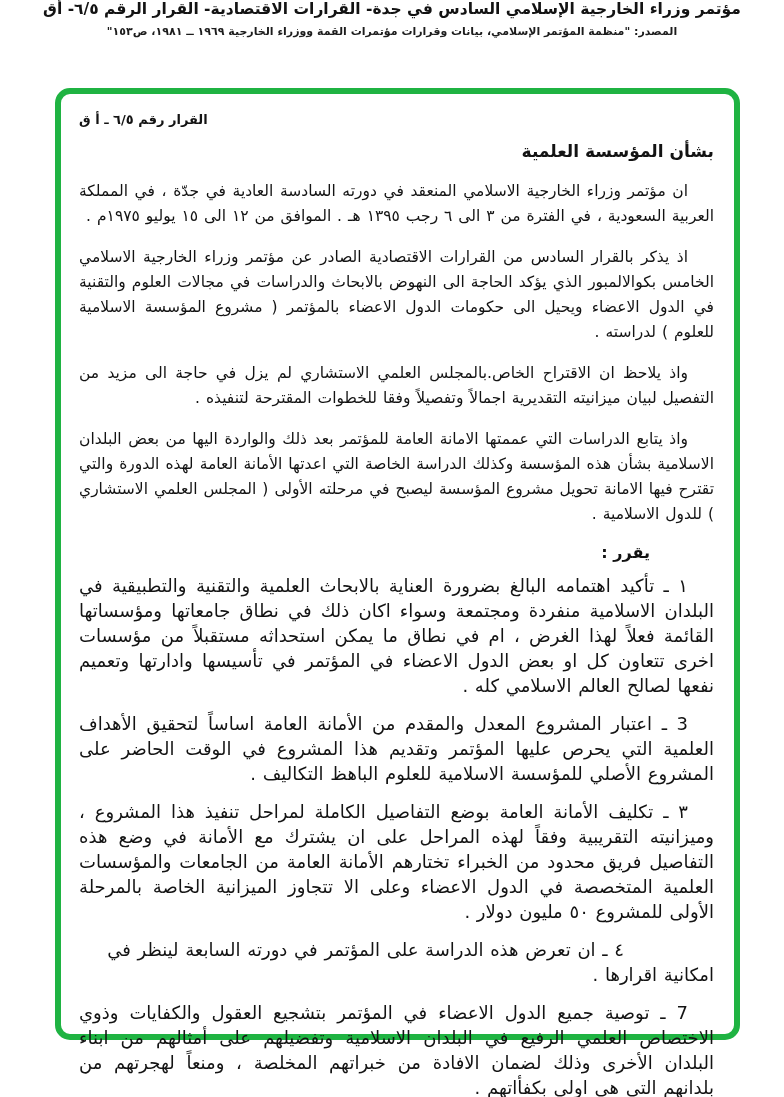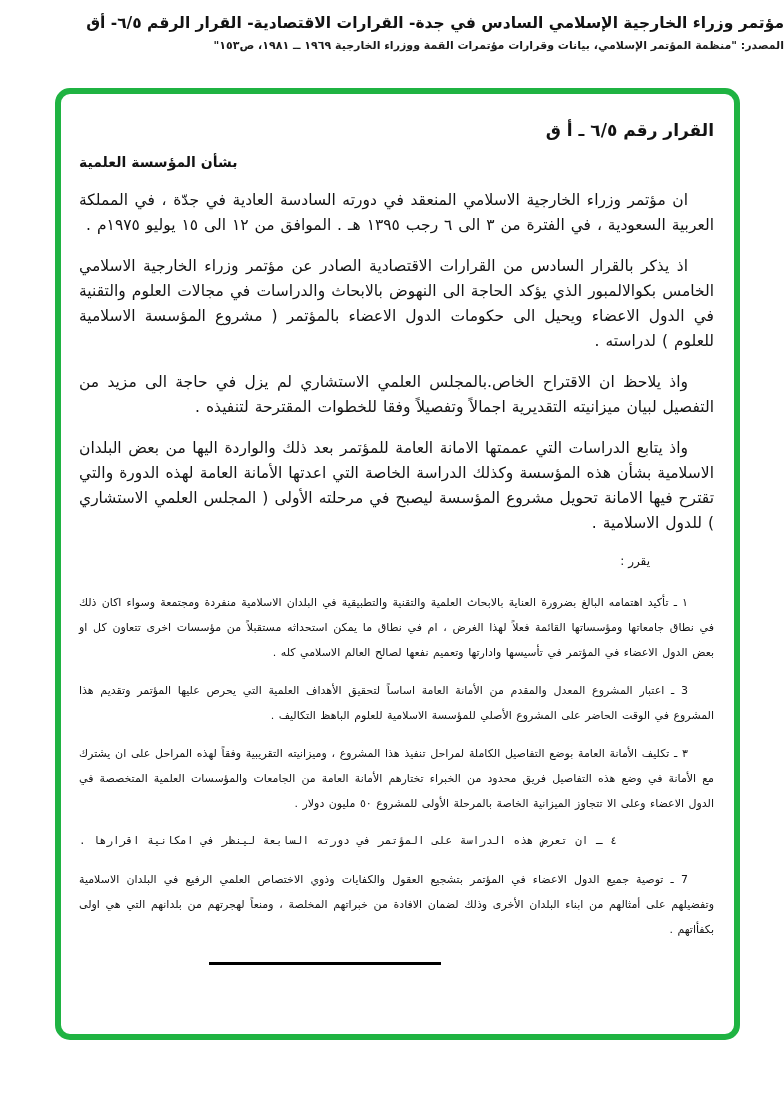--- a/index.html
+++ b/index.html
@@ -12,22 +12,22 @@
     font-family: "DejaVu Sans", sans-serif;
     color: #131313;
   }
   .page {
     position: relative;
     width: 784px;
     height: 1097px;
     direction: rtl;
   }
   .page-header {
-    text-align: right;
-    padding-top: 14px;
+    text-align: center;
+    padding-top: 0;
     direction: rtl;
   }
   .page-header .line1 {
     font-size: 15.5px;
     font-weight: bold;
     letter-spacing: 0px;
   }
   .page-header .line2 {
     font-size: 11px;
     font-weight: bold;
@@ -43,59 +43,58 @@
     box-sizing: border-box;
     border: 6px solid #1fb342;
     border-radius: 15px;
     background: #ffffff;
   }
   .doc-content {
     padding: 18px 20px 0 18px;
     direction: rtl;
   }
   .doc-title {
+    text-align: left;
+    font-weight: bold;
+    font-size: 13px;
+    margin: 0 0 14px 0;
+  }
+  .doc-subtitle {
     text-align: right;
     font-weight: bold;
     font-size: 17px;
-    margin: 8px 0 14px 0;
-  }
-  .doc-subtitle {
-    text-align: left;
-    font-weight: bold;
-    font-size: 14px;
     margin: 0 0 18px 0;
   }
   p.body-par {
     font-size: 15.5px;
     line-height: 25px;
     margin: 16px 0 13px 0;
     text-align: justify;
     text-indent: 26px;
     word-spacing: 1px;
   }
   p.decides {
-    font-weight: normal;
+    font-weight: bold;
     text-indent: 64px;
     text-align: right;
-    margin: 2px 0 16px 0;
-    font-size: 12px;
+    margin: 2px 0 8px 0;
+    font-size: 16px;
     line-height: 25px;
   }
   p.item-par {
-    font-size: 11px;
+    font-size: 18px;
     line-height: 25px;
     margin: 0 0 13px 0;
     text-align: justify;
     text-indent: 26px;
     word-spacing: 1px;
   }
   p.item-short {
     text-indent: 90px;
-    text-align: left;
-    font-family: Liberation Mono, monospace;
+    text-align: right;
   }
   .divider {
     width: 232px;
     height: 3px;
     background: #000000;
     margin: 20px auto 0 auto;
     transform: translateX(-72px);
   }
 </style>
 </head>

